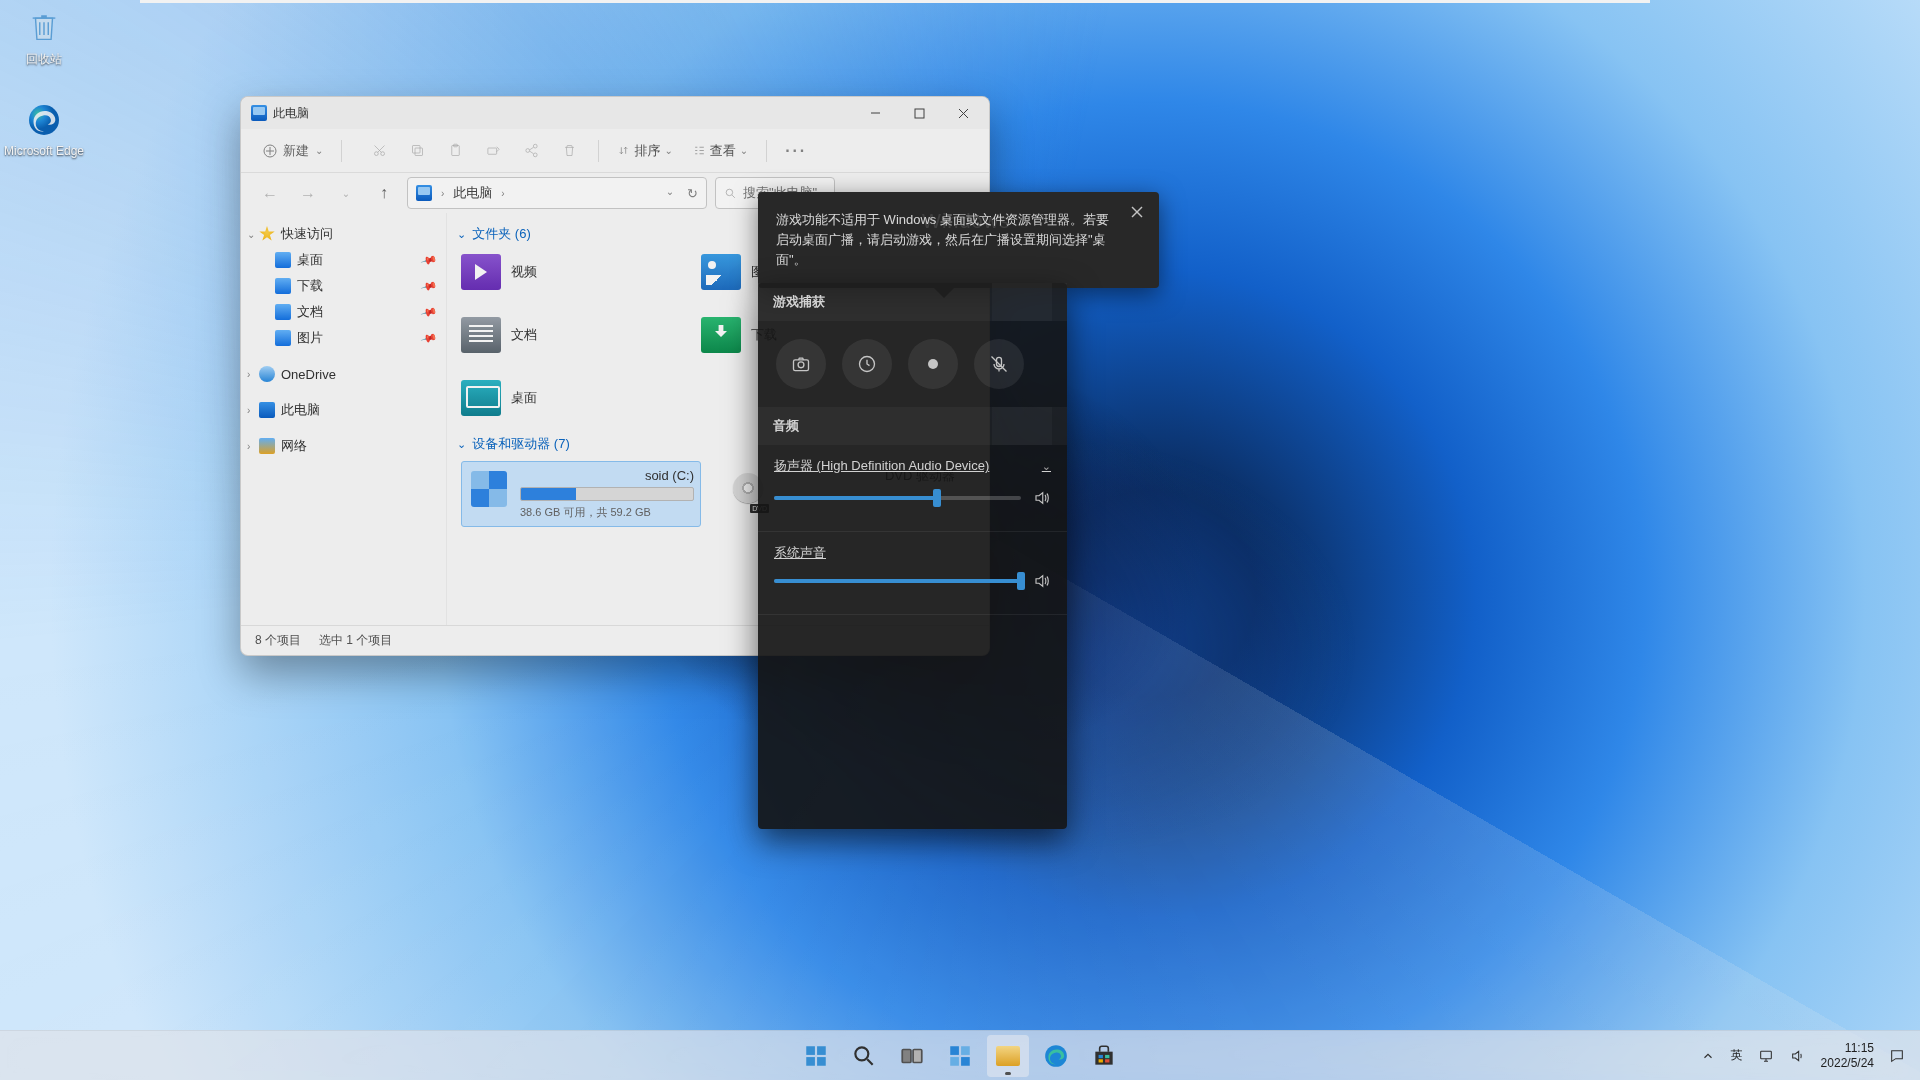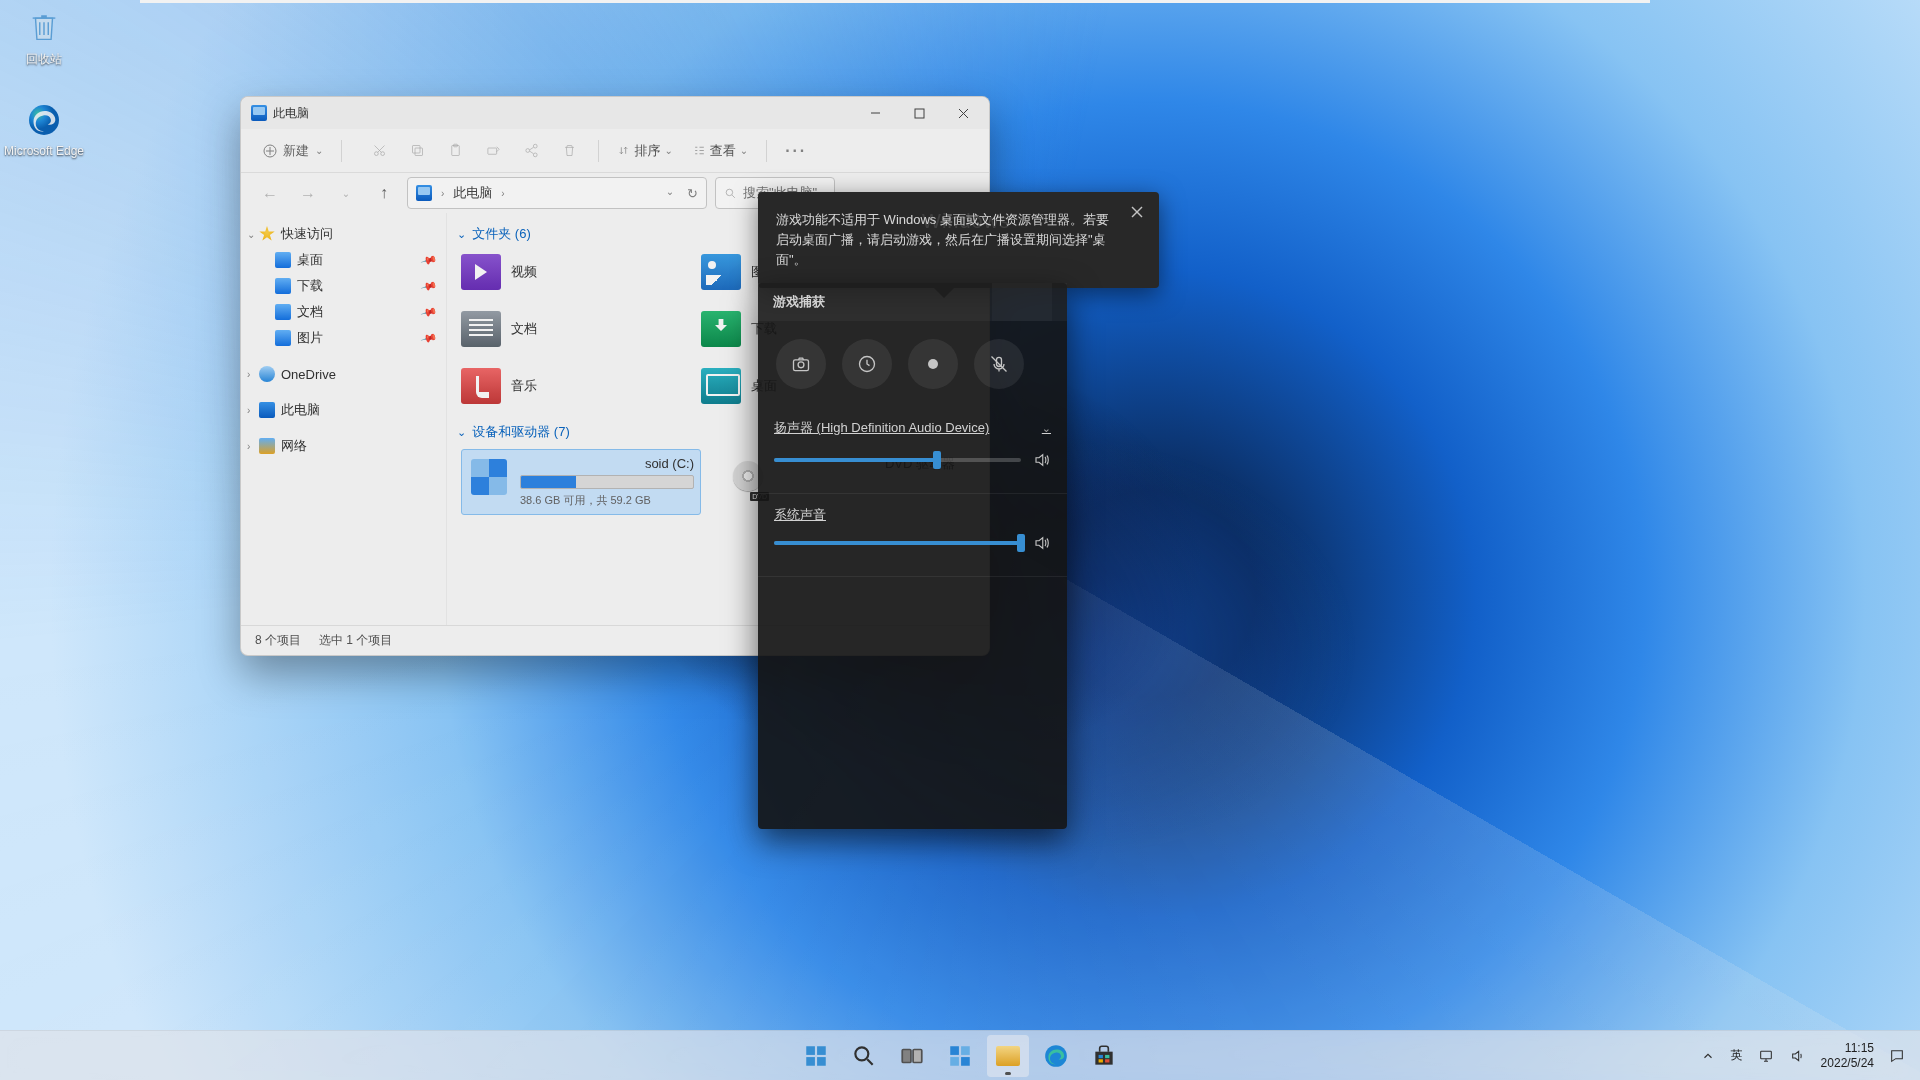--- a/index.html
+++ b/index.html
@@ -69,21 +69,21 @@
 .ic-star { background: radial-gradient(circle at 50% 40%, #ffd24a, #f6b300); clip-path: polygon(50% 0,61% 35%,98% 35%,68% 57%,79% 91%,50% 70%,21% 91%,32% 57%,2% 35%,39% 35%); }
 .ic-blue { background: linear-gradient(#66b7ff,#1473e6); }
 .ic-cloud { background: linear-gradient(#a8d8ff,#2a8be0); border-radius: 50%; }
 .ic-pc { background: linear-gradient(#3897f0,#0b5fc6); }
 .ic-net { background: linear-gradient(#66b7ff,#e8a927); }
 .side-gap { height: 10px; }
 
 .content { flex: 1; padding: 8px 10px; font-size: 13px; color: #333; overflow: hidden; }
 .section-header { display: flex; align-items: center; gap: 6px; color: #0a67c4; margin: 4px 0 8px 0; }
 .section-header .sh-chev { font-size: 11px; }
-.item-grid { display: grid; grid-template-columns: 240px 1fr; row-gap: 15px; margin-bottom: 16px; padding-left: 4px; text-align: right; }
+.item-grid { display: grid; grid-template-columns: 240px 1fr; row-gap: 21px; margin-bottom: 16px; padding-left: 4px; text-align: right; }
 .grid-item { display: flex; align-items: center; gap: 10px; height: 42px; }
 .grid-item .big-ico { width: 40px; height: 36px; border-radius: 3px; flex: none; }
 .bi-video { background: linear-gradient(#8e57d6,#6a2fb9); position: relative; }
 .bi-video::after { content: ""; position: absolute; left: 14px; top: 10px; border-left: 12px solid #fff; border-top: 8px solid transparent; border-bottom: 8px solid transparent; }
 .bi-pic { background: linear-gradient(#3a9fe8,#1f6fc4); position: relative; }
 .bi-pic::before { content: ""; position: absolute; left: 7px; top: 7px; width: 8px; height: 8px; border-radius: 50%; background: #fff; }
 .bi-pic::after { content: ""; position: absolute; left: 5px; bottom: 5px; width: 30px; height: 10px; background: linear-gradient(135deg,#fff 0 40%,transparent 40%); }
 .bi-doc { background: linear-gradient(#9aa2ab,#5d6770); position: relative; }
 .bi-doc::after { content: ""; position: absolute; left: 8px; top: 8px; width: 24px; height: 20px; background: repeating-linear-gradient(#fff 0 2px, transparent 2px 5px); }
 .bi-dl { background: linear-gradient(#2bbd75,#0d8e4e); position: relative; }
@@ -361,24 +361,20 @@
           </div>
         <div class="grid-item">
             <div class="big-ico bi-doc"></div>
             <span>文档</span>
           </div>
         <div class="grid-item">
             <div class="big-ico bi-dl"></div>
             <span>下载</span>
           </div>
         <div class="grid-item">
-            <div class="big-ico bi-music"></div>
-            <span>音乐</span>
-          </div>
-        <div class="grid-item">
             <div class="big-ico bi-desk"></div>
             <span>桌面</span>
           </div>
       </div>
 
       <div class="section-header">
           <span class="sh-chev">⌄</span>
           <span>设备和驱动器 (7)</span>
         </div>
       <div class="drives-row">
@@ -447,20 +443,23 @@
         </svg>
       </div>
     <div class="gb-round-btn">
         <svg viewBox="0 0 24 24" fill="none" stroke="currentColor" stroke-width="1.6">
           <rect x="9" y="4" width="6" height="11" rx="3"></rect>
           <path d="M6 12a6 6 0 0012 0M12 18v3M3 3l18 18"></path>
         </svg>
       </div>
   </div>
 
+  <div class="gb-section-title with-pin">
+      <span>音频</span>
+    </div>
 
   <div class="gb-audio-item">
     <div class="gb-audio-header">
       <span>扬声器 (High Definition Audio Device)</span>
       <span class="chev">⌄</span>
     </div>
     <div class="gb-slider-row">
       <div class="gb-slider">
         <div class="track" style="width:66%"></div>
           <div class="thumb" style="left:calc(66% - 4px)"></div>

